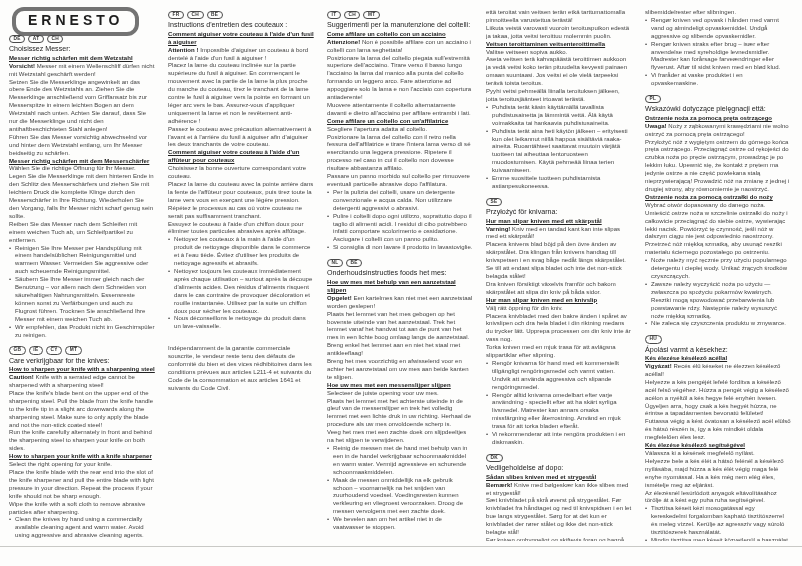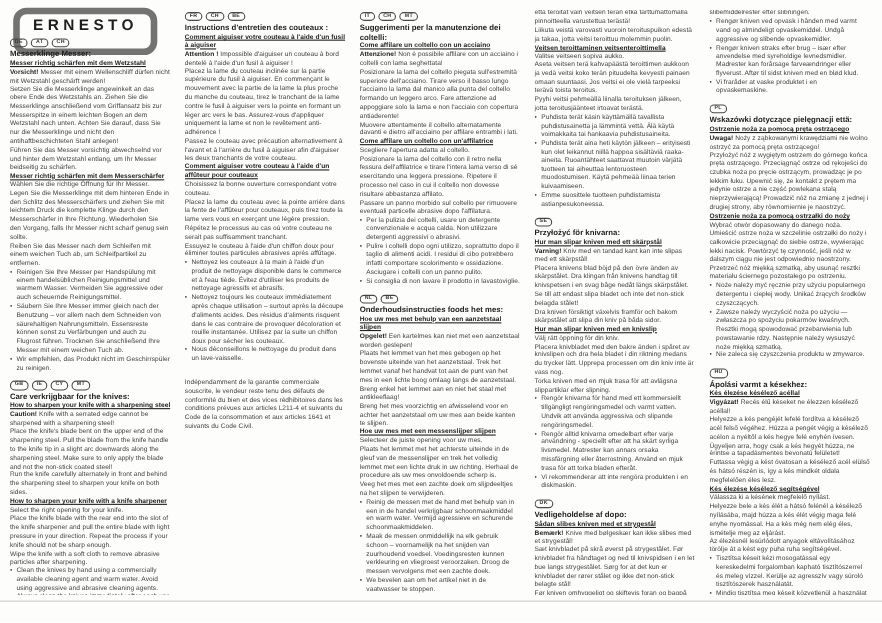--- a/index.html
+++ b/index.html
@@ -2,39 +2,39 @@
 <html><head>
 <meta charset="utf-8">
 <style>
   html,body{margin:0;padding:0;background:#ffffff;}
   .page{
     position:relative;width:802px;height:566px;background:#fdfdfc;overflow:hidden;
     font-family:"Liberation Sans", sans-serif;color:#3f3f3f;
   }
   .brand-logo{
     position:absolute;left:12px;top:7px;
-    border:6px solid #737373;border-radius:12px;
-    padding:1px 12px 14px 12px;
+    border:4px solid #737373;border-radius:12px;
+    padding:1px 12px 4px 12px;
     font-size:14px;font-weight:bold;letter-spacing:4px;color:#1d1d1d;
     background:#fdfdfc;
   }
   .cols{
     position:absolute;left:9px;top:9px;width:784px;height:532px;
     display:flex;gap:13px;
   }
   .col{flex:0 0 146px;width:146px;overflow:hidden;}
   .col-1{padding-top:24px;box-sizing:border-box;}
   .section{margin-bottom:7px;}
   .badges{display:flex;gap:3px;margin:2px 0 2px 0;}
   .badge{
     border:1px solid #4a4a4a;border-radius:7px;
     font-size:4.8px;line-height:6.2px;padding:0 3.5px;
     font-weight:bold;color:#333;letter-spacing:0.3px;
   }
-  .sec-title{font-size:7.1px;line-height:8.6px;font-weight:bold;color:#1c1c1c;margin:0 0 1px 0;}
+  .sec-title{font-size:7.1px;line-height:8.6px;font-weight:normal;color:#1c1c1c;margin:0 0 1px 0;}
   .blk{font-size:6px;line-height:7.9px;letter-spacing:0.05px;margin:0;}
   .subhead{font-weight:bold;color:#222;text-decoration:underline;}
   .lead{font-weight:bold;color:#222;}
   .bullet{padding-left:6px;position:relative;}
   .bullet::before{content:"•";position:absolute;left:0;top:0;}
   .gap{height:14px;}
   .bottom-rule{position:absolute;left:0;right:0;bottom:19px;border-top:1px solid #c9c9c6;}
 </style>
 </head>
 <body>
@@ -42,21 +42,21 @@
 <div class="page">
   <div class="brand-logo">ERNESTO</div>
   <div class="cols">
       <div class="col col-1">
         <div class="section">
           <div class="badges">
             <span class="badge">DE</span>
             <span class="badge">AT</span>
             <span class="badge">CH</span>
           </div>
-          <div class="sec-title">Messerklinge Messer:</div>
+          <div class="sec-title">Choisissez Messer:</div>
           <div class="blk subhead">Messer richtig schärfen mit dem Wetzstahl</div>
           <div class="blk"><span class="lead">Vorsicht!</span> Messer mit einem Wellenschliff dürfen nicht mit Wetzstahl geschärft werden!</div>
           <div class="blk">Setzen Sie die Messerklinge angewinkelt an das obere Ende des Wetzstahls an. Ziehen Sie die Messerklinge anschließend vom Griffansatz bis zur Messerspitze in einem leichten Bogen an dem Wetzstahl nach unten. Achten Sie darauf, dass Sie nur die Messerklinge und nicht den antihaftbeschichteten Stahl anlegen!</div>
           <div class="blk">Führen Sie das Messer vorsichtig abwechselnd vor und hinter dem Wetzstahl entlang, um Ihr Messer beidseitig zu schärfen.</div>
           <div class="blk subhead">Messer richtig schärfen mit dem Messerschärfer</div>
           <div class="blk">Wählen Sie die richtige Öffnung für Ihr Messer.</div>
           <div class="blk">Legen Sie die Messerklinge mit dem hinteren Ende in den Schlitz des Messerschärfers und ziehen Sie mit leichtem Druck die komplette Klinge durch den Messerschärfer in Ihre Richtung. Wiederholen Sie den Vorgang, falls Ihr Messer nicht scharf genug sein sollte.</div>
           <div class="blk">Reiben Sie das Messer nach dem Schleifen mit einem weichen Tuch ab, um Schleifpartikel zu entfernen.</div>
           <div class="blk bullet">Reinigen Sie Ihre Messer per Handspülung mit einem handelsüblichen Reinigungsmittel und warmem Wasser. Vermeiden Sie aggressive oder auch scheuernde Reinigungsmittel.</div>
           <div class="blk bullet">Säubern Sie Ihre Messer immer gleich nach der Benutzung – vor allem nach dem Schneiden von säurehaltigen Nahrungsmitteln. Essensreste können sonst zu Verfärbungen und auch zu Flugrost führen. Trocknen Sie anschließend Ihre Messer mit einem weichen Tuch ab.</div>

